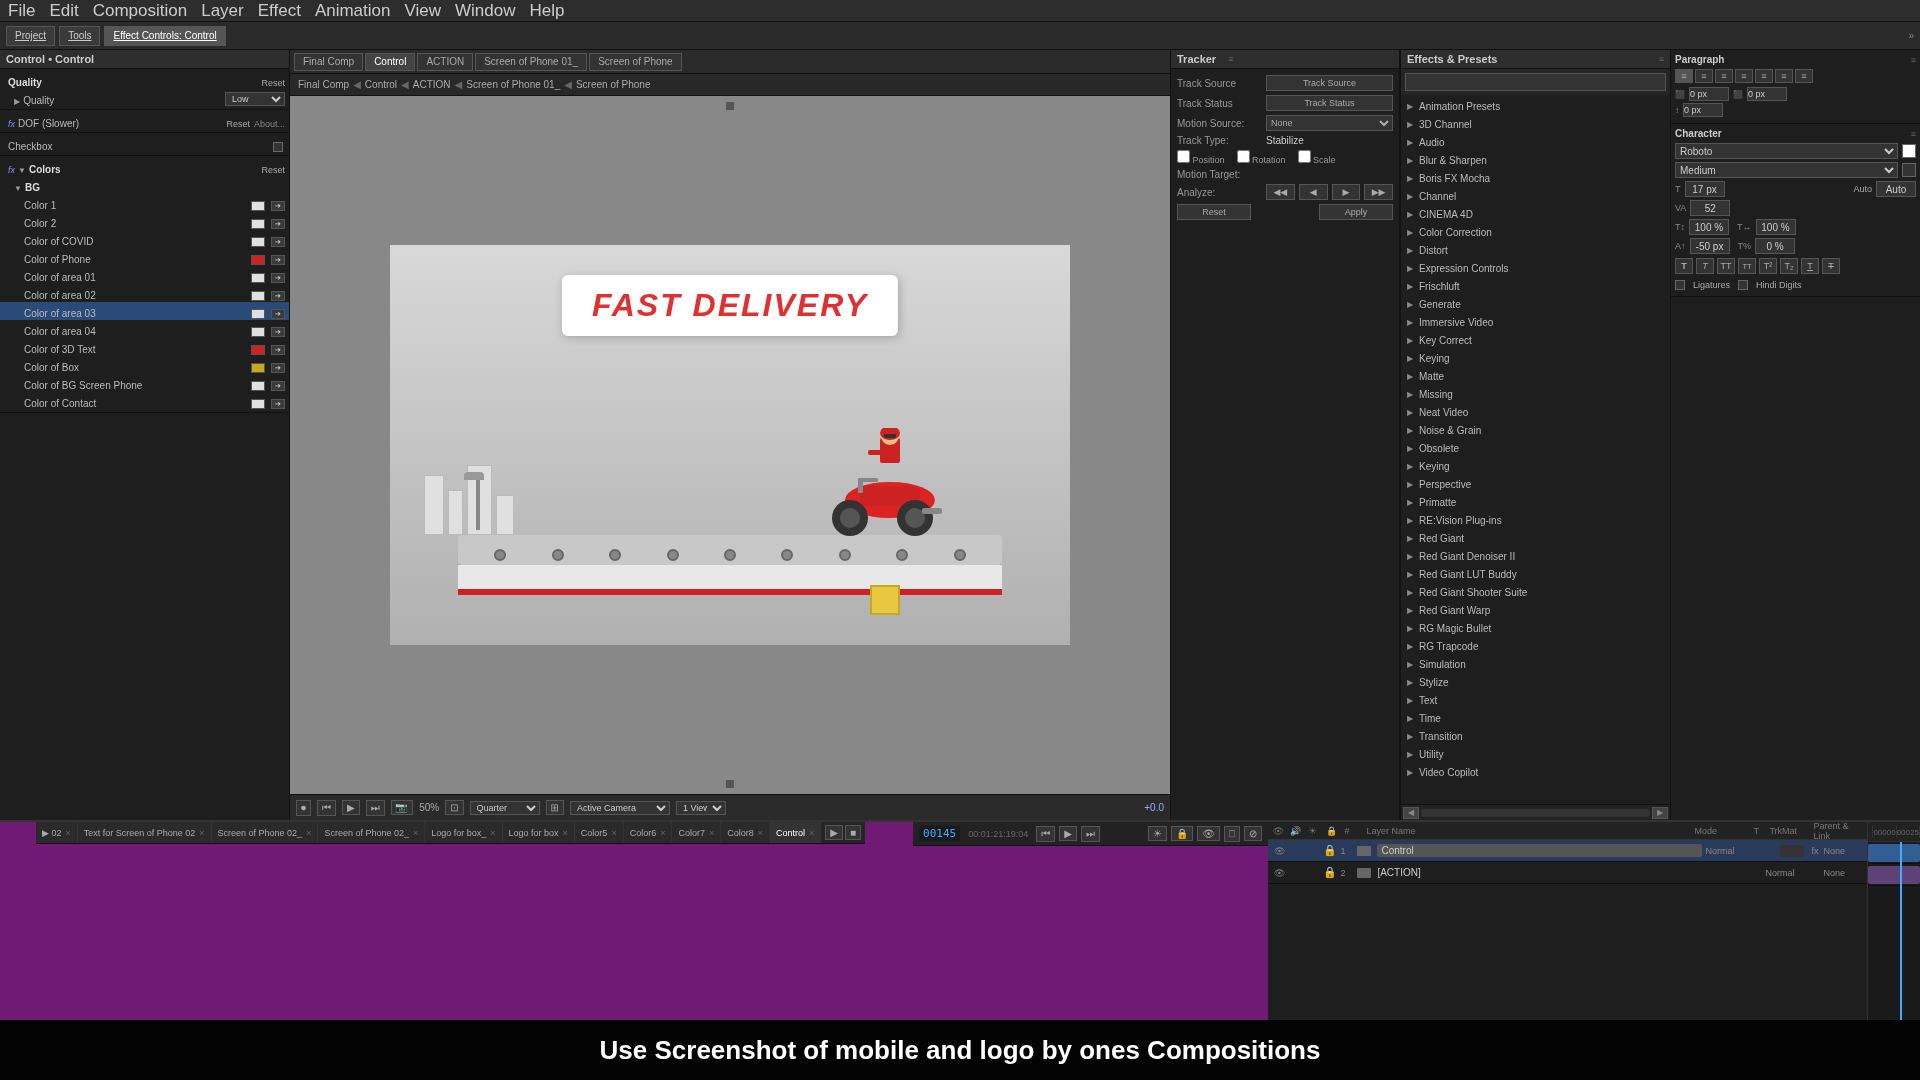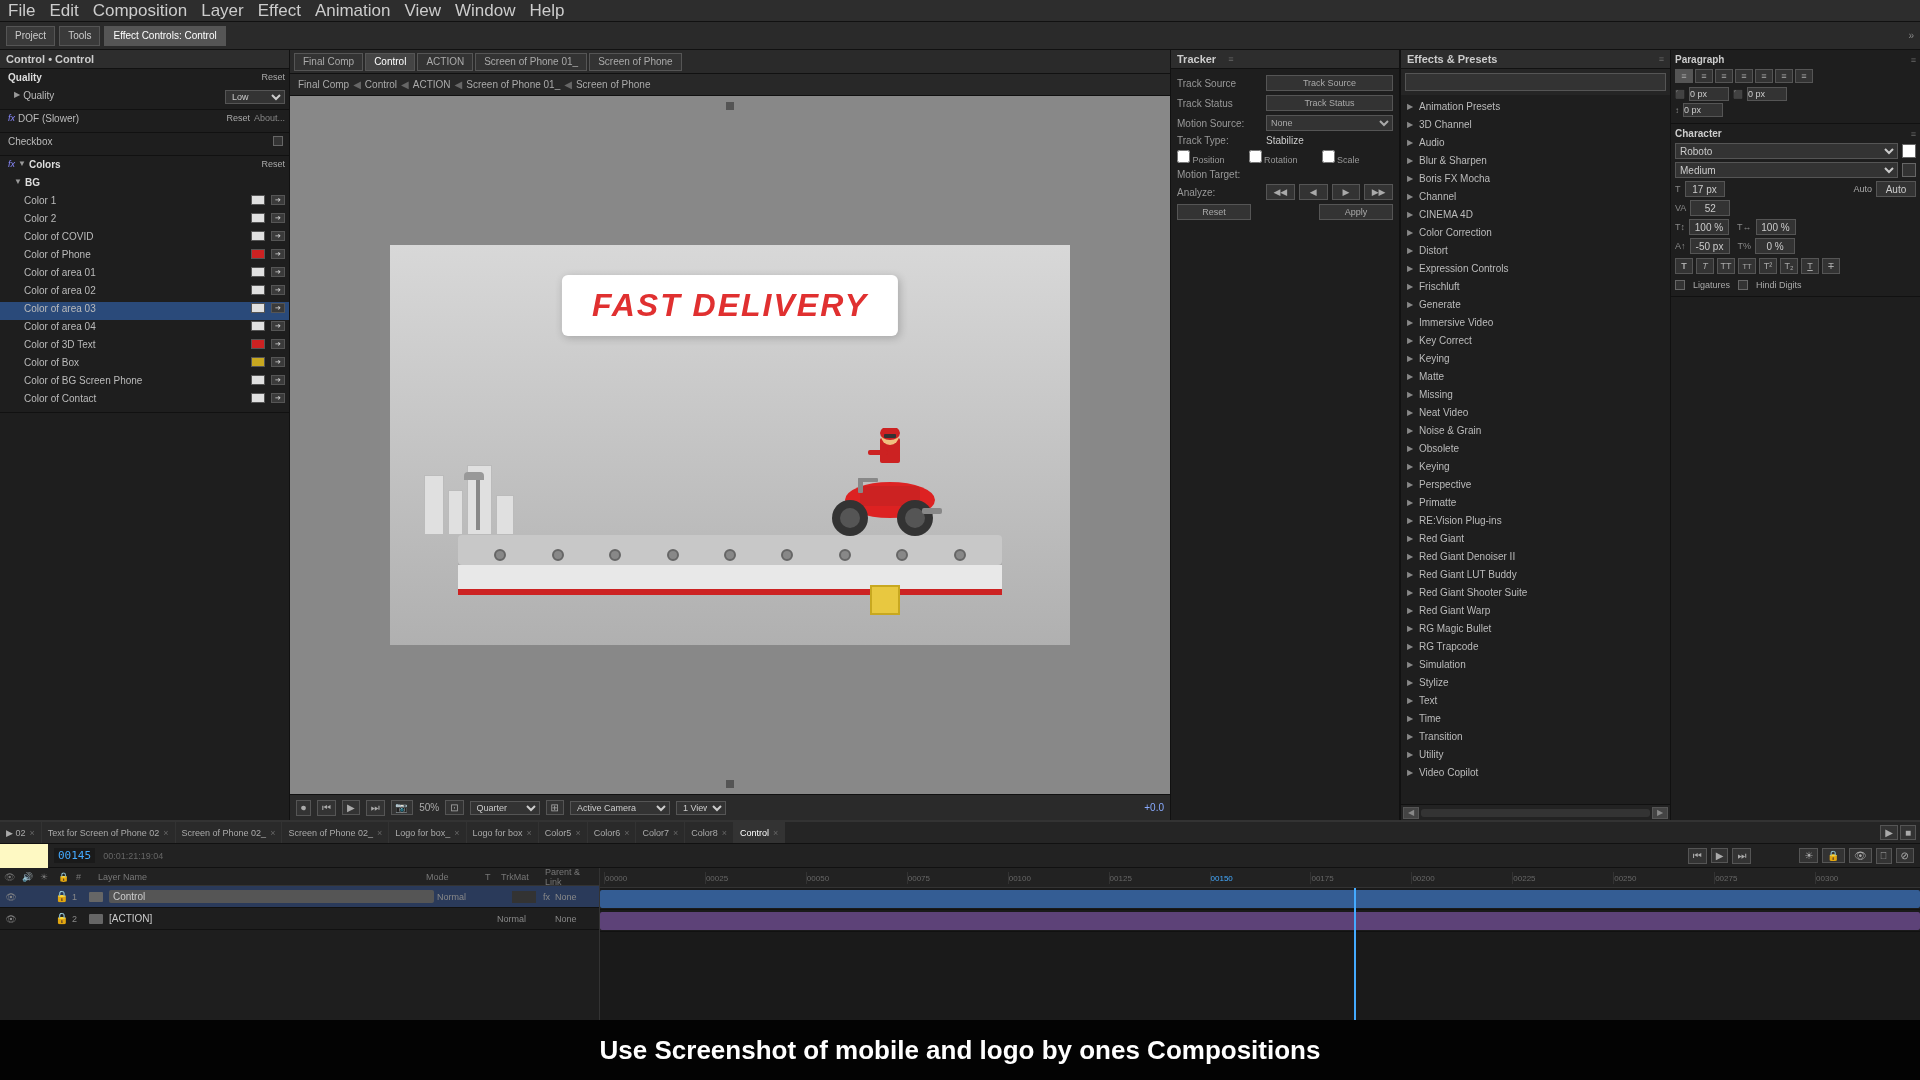--- a/index.html
+++ b/index.html
@@ -51,20 +51,21 @@
     .toolbar-tab {
       background: #3a3a3a;
       border: 1px solid #555;
       color: #ccc;
       padding: 2px 8px;
       font-size: 10px;
       cursor: pointer;
       height: 20px;
       display: flex;
       align-items: center;
+      text-decoration: underline;
     }
     .toolbar-tab.active { background: #555; color: #fff; }
 
     
     .main-content {
       display: flex;
       flex: 1;
       overflow: hidden;
     }
 
@@ -101,21 +102,21 @@
     .effects-panel::-webkit-scrollbar { width: 8px; }
     .effects-panel::-webkit-scrollbar-track { background: #1a1a1a; }
     .effects-panel::-webkit-scrollbar-thumb { background: #444; }
 
     .control-section {
       border-bottom: 1px solid #111;
       padding: 2px 0;
     }
     .control-row {
       display: flex;
-      align-items: flex-start;
+      align-items: flex-end;
       padding: 1px 4px 1px 8px;
       height: 18px;
       cursor: pointer;
     }
     .control-row.selected { background: #2a4a7a; }
 
     .control-label {
       flex: 1;
       font-size: 10px;
       color: #bbb;
@@ -416,21 +417,21 @@
       background: #333;
       border: 1px solid #555;
       color: #aaa;
       font-size: 9px;
       height: 16px;
       flex: 1;
     }
 
     .tracker-checkboxes {
       display: flex;
-      gap: 24px;
+      gap: 12px;
       font-size: 9px;
       color: #999;
     }
 
     
     .effects-presets-panel {
       width: 270px;
       background: #1e1e1e;
       border-left: 1px solid #111;
       display: flex;
@@ -592,25 +593,26 @@
     .lig-checkbox {
       width: 10px;
       height: 10px;
       border: 1px solid #666;
       background: #333;
     }
 
     
     .bottom-area {
       height: 200px;
-      background: #fef9c3;
+      background: #701a75;
       border-top: 2px solid #333;
       display: flex;
-      flex-direction: column;
+      flex-direction: row;
       flex-shrink: 0;
+      padding-left: 36px;
     }
 
     .timeline-tabs {
       display: flex;
       align-items: center;
       background: #252525;
       height: 22px;
       border-bottom: 1px solid #111;
       overflow: hidden;
     }

